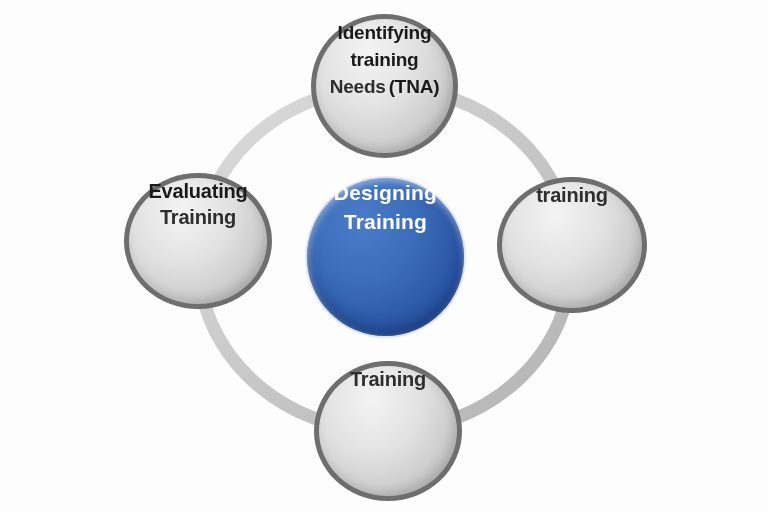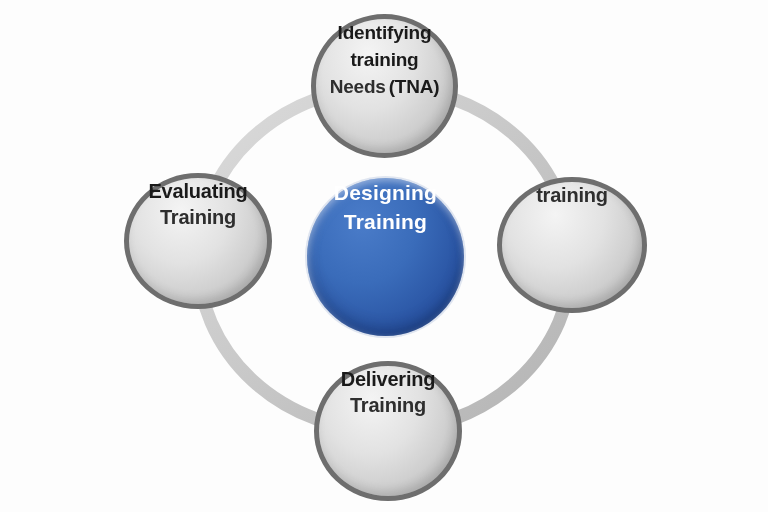--- a/index.html
+++ b/index.html
@@ -106,21 +106,20 @@
   </div>
 
   <div class="node gray node-right">
     <div class="label">
       <span class="line r">training</span>
     </div>
   </div>
 
   <div class="node gray node-bottom">
     <div class="label">
-      <span class="line b">Delivering</span>
       <span class="line r">Training</span>
     </div>
   </div>
 
   <div class="node blue node-center">
     <div class="label">
       <span class="line">Designing</span>
       <span class="line">Training</span>
     </div>
   </div>

